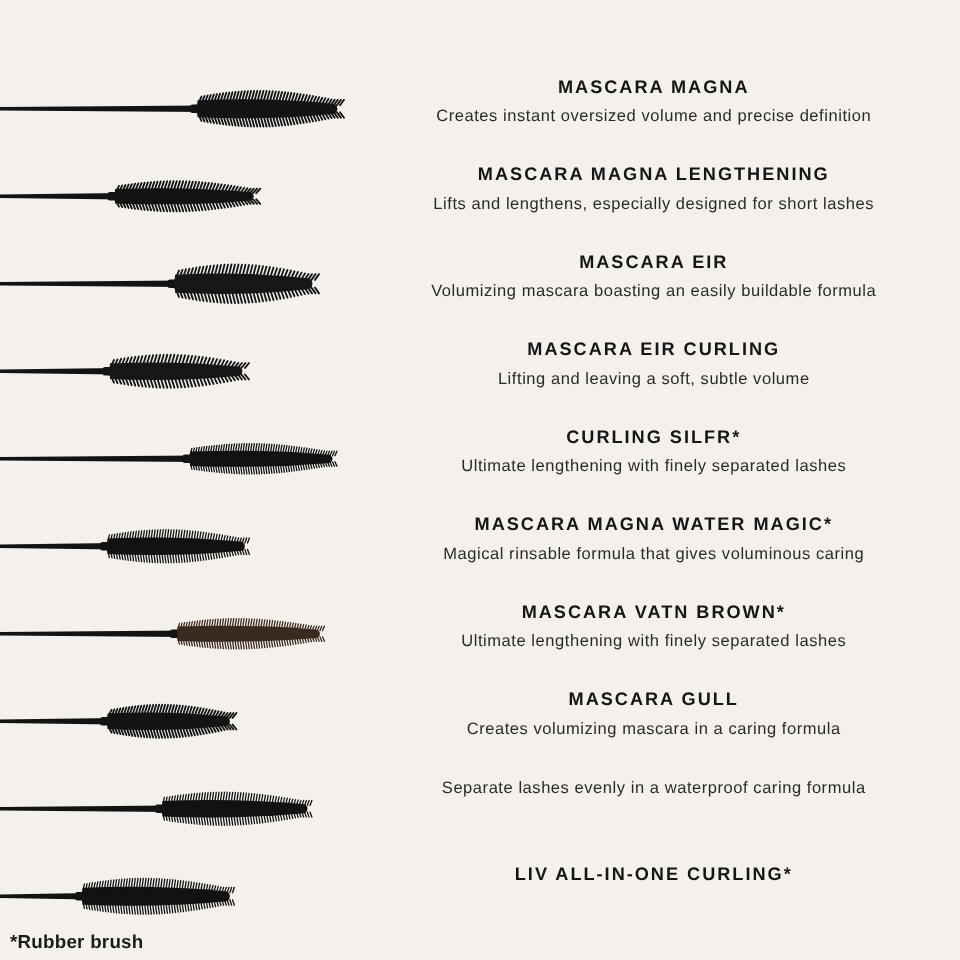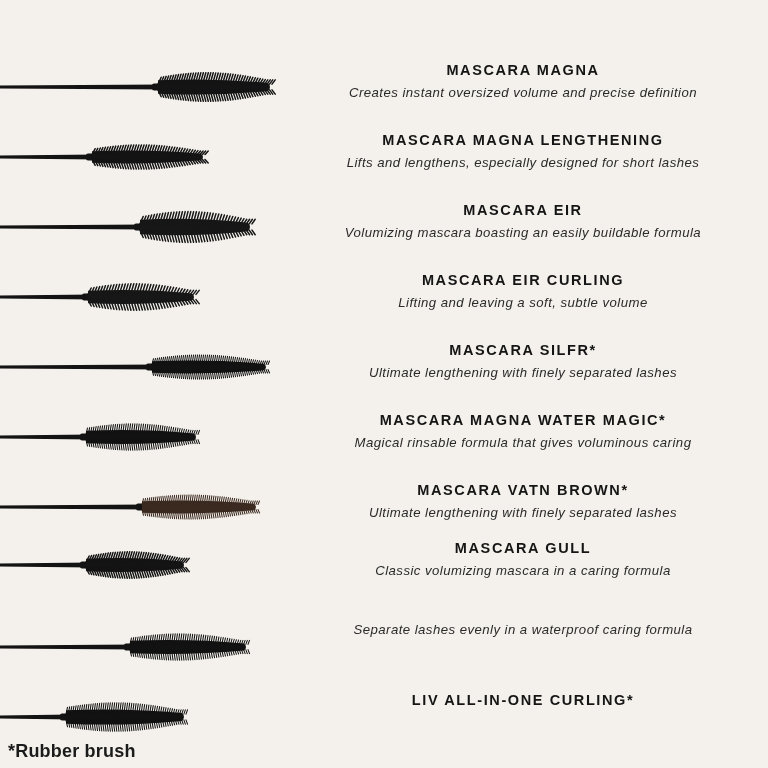--- a/index.html
+++ b/index.html
@@ -61,27 +61,26 @@
     line-height: 1.15;
     white-space: nowrap;
   }
   .p-desc {
     font-size: 13.2px;
     letter-spacing: 0.45px;
     color: #2a2a2a;
     margin: 0;
     line-height: 1.2;
     white-space: nowrap;
-    font-style: italic;
   }
   .footnote {
     position: absolute;
     left: 8px;
     bottom: 6px;
-    font-size: 18px;
+    font-size: 15px;
     font-weight: bold;
     letter-spacing: 0.2px;
     color: #1b1b1b;
     font-family: "Liberation Sans", sans-serif;
   }
 </style>
 </head>
 <body>
 
 <div class="page">
@@ -602,21 +601,21 @@
             <line x1="262" y1="33.42" x2="263.5" y2="37.050000000000004" stroke="#121212" stroke-width="1.05" stroke-linecap="round"></line>
             <line x1="264" y1="28.58" x2="265.5" y2="24.95" stroke="#121212" stroke-width="1.05" stroke-linecap="round"></line>
             <line x1="264" y1="33.42" x2="265.5" y2="37.050000000000004" stroke="#121212" stroke-width="1.05" stroke-linecap="round"></line>
             <line x1="266" y1="28.58" x2="267.5" y2="24.95" stroke="#121212" stroke-width="1.05" stroke-linecap="round"></line>
             <line x1="266" y1="33.42" x2="267.5" y2="37.050000000000004" stroke="#121212" stroke-width="1.05" stroke-linecap="round"></line>
             <line x1="268" y1="28.58" x2="269.5" y2="24.95" stroke="#121212" stroke-width="1.05" stroke-linecap="round"></line>
             <line x1="268" y1="33.42" x2="269.5" y2="37.050000000000004" stroke="#121212" stroke-width="1.05" stroke-linecap="round"></line>
           </svg>
         </div>
         <div class="textblock">
-          <p class="p-name">MASCARA SILFR*</p>
+          <p class="p-name">CURLING SILFR*</p>
           <p class="p-desc">Ultimate lengthening with finely separated lashes</p>
         </div>
       </div>
       <div class="row" style="top: 406px;">
         <div class="wand">
           <svg width="300" height="62" viewBox="0 0 300 62">
             <path d="M -4 29.6 L 92 28.4 L 92 33.6 L -4 32.4 Z" fill="#131313"></path>
             <rect x="80" y="27.6" width="14" height="6.8" rx="2" fill="#131313"></rect>
             <path d="M 86 24.759999999999998 Q 142 22.36 194 27.4 Q 198 31 194 34.6 Q 142 39.64 86 37.24 Z" fill="#121212"></path>
             <line x1="86" y1="28.36" x2="87.5" y2="21.970377952281126" stroke="#121212" stroke-width="1.05" stroke-linecap="round"></line>
@@ -852,21 +851,21 @@
             <line x1="255.92857142857142" y1="33.42" x2="257.42857142857144" y2="37.050000000000004" stroke="#3b2a20" stroke-width="1.05" stroke-linecap="round"></line>
             <line x1="258" y1="28.58" x2="259.5" y2="24.95" stroke="#3b2a20" stroke-width="1.05" stroke-linecap="round"></line>
             <line x1="258" y1="33.42" x2="259.5" y2="37.050000000000004" stroke="#3b2a20" stroke-width="1.05" stroke-linecap="round"></line>
           </svg>
         </div>
         <div class="textblock">
           <p class="p-name">MASCARA VATN BROWN*</p>
           <p class="p-desc">Ultimate lengthening with finely separated lashes</p>
         </div>
       </div>
-      <div class="row" style="top: 534px;">
+      <div class="row" style="top: 546px;">
         <div class="wand">
           <svg width="300" height="62" viewBox="0 0 300 62">
             <path d="M -4 29.6 L 92 28.4 L 92 33.6 L -4 32.4 Z" fill="#131313"></path>
             <rect x="80" y="27.6" width="14" height="6.8" rx="2" fill="#131313"></rect>
             <path d="M 86 24.759999999999998 Q 136 22.36 182 27.4 Q 186 31 182 34.6 Q 136 39.64 86 37.24 Z" fill="#141414"></path>
             <line x1="86" y1="28.36" x2="89.2" y2="21.970377952281126" stroke="#141414" stroke-width="1.5" stroke-linecap="round"></line>
             <line x1="86" y1="33.64" x2="89.2" y2="40.029622047718874" stroke="#141414" stroke-width="1.5" stroke-linecap="round"></line>
             <line x1="88.38095238095238" y1="28.36" x2="91.58095238095238" y2="21.540816015218486" stroke="#141414" stroke-width="1.5" stroke-linecap="round"></line>
             <line x1="88.38095238095238" y1="33.64" x2="91.58095238095238" y2="40.45918398478152" stroke="#141414" stroke-width="1.5" stroke-linecap="round"></line>
             <line x1="90.76190476190476" y1="28.36" x2="93.96190476190476" y2="21.12568545350564" stroke="#141414" stroke-width="1.5" stroke-linecap="round"></line>
@@ -948,21 +947,21 @@
             <line x1="181.23809523809524" y1="28.36" x2="184.43809523809523" y2="24.4" stroke="#141414" stroke-width="1.5" stroke-linecap="round"></line>
             <line x1="181.23809523809524" y1="33.64" x2="184.43809523809523" y2="37.6" stroke="#141414" stroke-width="1.5" stroke-linecap="round"></line>
             <line x1="183.61904761904762" y1="28.36" x2="186.8190476190476" y2="24.4" stroke="#141414" stroke-width="1.5" stroke-linecap="round"></line>
             <line x1="183.61904761904762" y1="33.64" x2="186.8190476190476" y2="37.6" stroke="#141414" stroke-width="1.5" stroke-linecap="round"></line>
             <line x1="186" y1="28.36" x2="189.2" y2="24.4" stroke="#141414" stroke-width="1.5" stroke-linecap="round"></line>
             <line x1="186" y1="33.64" x2="189.2" y2="37.6" stroke="#141414" stroke-width="1.5" stroke-linecap="round"></line>
           </svg>
         </div>
         <div class="textblock">
           <p class="p-name">MASCARA GULL</p>
-          <p class="p-desc">Classic volumizing mascara in a caring formula</p>
+          <p class="p-desc">Creates volumizing mascara in a caring formula</p>
         </div>
       </div>
       <div class="row" style="top: 616px;">
         <div class="wand">
           <svg width="300" height="62" viewBox="0 0 300 62">
             <path d="M -4 29.6 L 136 28.4 L 136 33.6 L -4 32.4 Z" fill="#131313"></path>
             <rect x="124" y="27.6" width="14" height="6.8" rx="2" fill="#131313"></rect>
             <path d="M 130 24.759999999999998 Q 189 22.36 244 27.4 Q 248 31 244 34.6 Q 189 39.64 130 37.24 Z" fill="#121212"></path>
             <line x1="130" y1="28.36" x2="131.5" y2="21.970377952281126" stroke="#121212" stroke-width="1.05" stroke-linecap="round"></line>
             <line x1="130" y1="33.64" x2="131.5" y2="40.029622047718874" stroke="#121212" stroke-width="1.05" stroke-linecap="round"></line>

